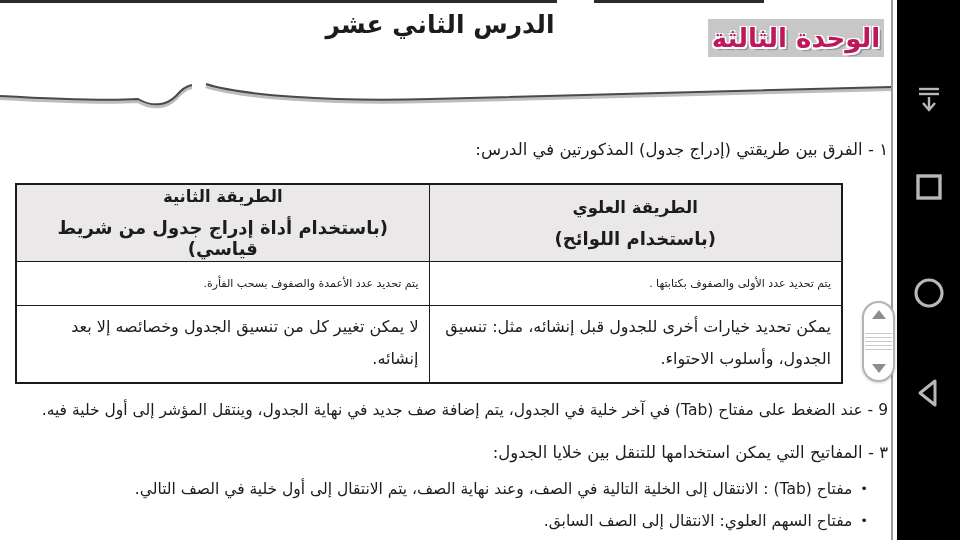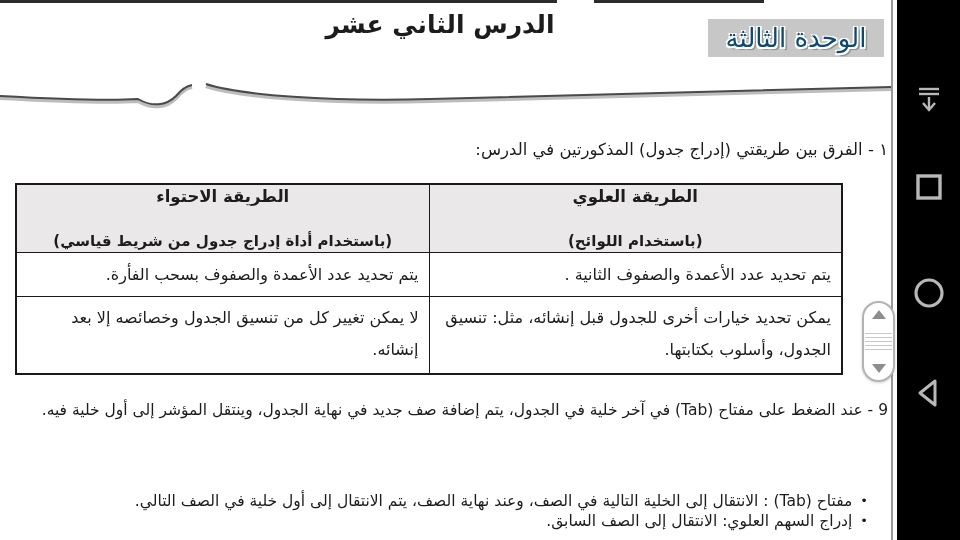--- a/index.html
+++ b/index.html
@@ -20,44 +20,44 @@
   .topline.a{left:0;width:557px;}
   .topline.b{left:594px;width:170px;}
   .wave-svg{position:absolute;top:0;left:0;pointer-events:none;}
   
   .lesson-head{position:absolute;top:8px;left:235px;width:410px;text-align:center;}
   .lesson-title{font-size:25px;font-weight:bold;line-height:1.35;}
   .lesson-subtitle{font-size:23px;font-weight:bold;margin-top:9px;}
   .unit-badge{
     position:absolute;top:19px;left:708px;width:176px;height:38px;
     background:#c7c7c7;display:flex;align-items:center;justify-content:center;
-    font-size:26px;font-weight:normal;color:#0c4a6e;letter-spacing:1px;
+    font-size:26px;font-weight:bold;color:#be185d;letter-spacing:1px;
     text-shadow:-1.5px -1.5px 0 #fff,1.5px -1.5px 0 #fff,-1.5px 1.5px 0 #fff,1.5px 1.5px 0 #fff,3px 3px 1px #8e8e8e;
   }
   .bodyline{position:absolute;right:72px;direction:rtl;text-align:left;white-space:nowrap;font-size:15.5px;line-height:1.5;}
   .p1{top:138px;font-size:16.5px;}
   .p2{top:399px;}
   .p3{top:441px;font-size:16.5px;}
   .bullet-line{position:absolute;direction:rtl;text-align:right;white-space:nowrap;font-size:15.5px;}
-  .b1{top:492px;right:92px;}
+  .b1{top:480px;right:92px;}
   .b2{top:512px;right:92px;}
   .bullet-dot{font-size:13px;margin-left:8px;vertical-align:1px;}
   
   table.cmp{
     position:absolute;top:183px;left:15px;width:828px;direction:rtl;
     border-collapse:collapse;table-layout:fixed;
   }
   table.cmp td,table.cmp th{border:1.6px solid #1a1a1a;padding:2px 10px;font-weight:normal;}
   table.cmp{border:2.5px solid #1a1a1a;}
   tr.hdr{height:63px;background:#eae8e9;}
   tr.hdr th{text-align:center;vertical-align:middle;}
   .hdr-title{font-size:16.5px;font-weight:bold;}
-  .hdr-sub{font-size:15px;font-weight:bold;margin-top:26px;}
+  .hdr-sub{font-size:18px;font-weight:bold;margin-top:11px;}
   tr.r1{height:44px;}
-  tr.r1 td{vertical-align:middle;font-size:16px;margin-left:48px;}
+  tr.r1 td{vertical-align:middle;font-size:11px;margin-left:48px;}
   tr.r2{height:77px;}
   tr.r2 td{vertical-align:top;font-size:16px;line-height:2.0;padding-top:5px;}
   
   .scroll-pill{
     position:absolute;top:301px;left:862px;width:33px;height:81px;
     background:#fff;border:2px solid #b3b3b3;border-radius:18px;
     box-shadow:0 1px 3px rgba(0,0,0,.18);box-sizing:border-box;
     display:flex;flex-direction:column;align-items:center;justify-content:space-between;
     padding:7px 0;
   }
@@ -90,42 +90,43 @@
   <div class="bodyline p1">١ - الفرق بين طريقتي (إدراج جدول) المذكورتين في الدرس:</div>
 
   <table class="cmp">
     <tbody>
       <tr class="hdr">
         <th>
           <div class="hdr-title">الطريقة العلوي</div>
           <div class="hdr-sub">(باستخدام اللوائح)</div>
         </th>
         <th>
-          <div class="hdr-title">الطريقة الاحتواء</div>
+          <div class="hdr-title">الطريقة الثانية</div>
           <div class="hdr-sub">(باستخدام أداة إدراج جدول من شريط قياسي)</div>
         </th>
       </tr>
       <tr class="r1">
-        <td>يتم تحديد عدد الأعمدة والصفوف الثانية .</td>
+        <td>يتم تحديد عدد الأولى والصفوف بكتابتها .</td>
         <td>يتم تحديد عدد الأعمدة والصفوف بسحب الفأرة.</td>
       </tr>
       <tr class="r2">
-        <td>يمكن تحديد خيارات أخرى للجدول قبل إنشائه، مثل: تنسيق الجدول، وأسلوب بكتابتها.</td>
+        <td>يمكن تحديد خيارات أخرى للجدول قبل إنشائه، مثل: تنسيق الجدول، وأسلوب الاحتواء.</td>
         <td>لا يمكن تغيير كل من تنسيق الجدول وخصائصه إلا بعد إنشائه.</td>
       </tr>
     </tbody>
   </table>
 
   <div class="bodyline p2">9 - عند الضغط على مفتاح (Tab) في آخر خلية في الجدول، يتم إضافة صف جديد في نهاية الجدول، وينتقل المؤشر إلى أول خلية فيه.</div>
+  <div class="bodyline p3">٣ - المفاتيح التي يمكن استخدامها للتنقل بين خلايا الجدول:</div>
 
   <div class="bullet-line b1">
     <span class="bullet-dot">•</span><span>مفتاح (Tab) : الانتقال إلى الخلية التالية في الصف، وعند نهاية الصف، يتم الانتقال إلى أول خلية في الصف التالي.</span>
   </div>
   <div class="bullet-line b2">
-    <span class="bullet-dot">•</span><span>إدراج السهم العلوي: الانتقال إلى الصف السابق.</span>
+    <span class="bullet-dot">•</span><span>مفتاح السهم العلوي: الانتقال إلى الصف السابق.</span>
   </div>
 
   <div class="scroll-pill">
     <button class="pill-arrow pill-up"></button>
     <div class="pill-lines">
       <span></span>
         <span></span>
         <span></span>
         <span></span>
         <span></span>

